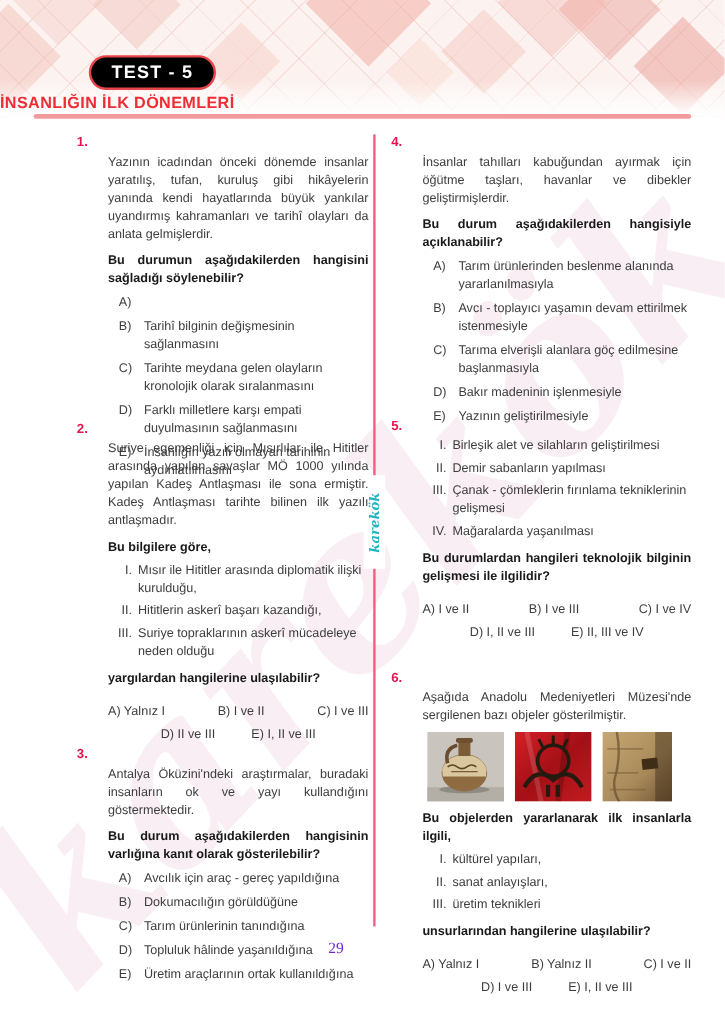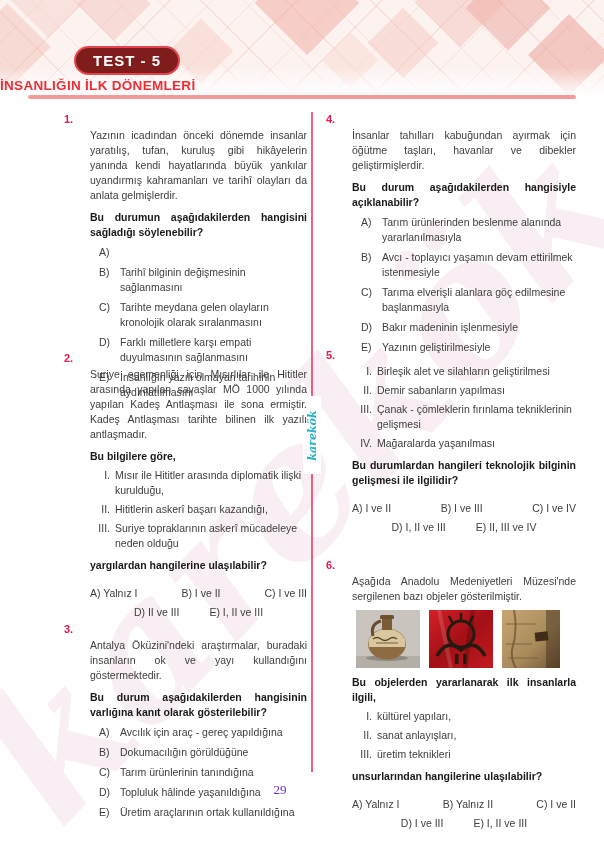--- a/index.html
+++ b/index.html
@@ -20,21 +20,21 @@
   .d5{left:-24px; top:16px; width:62px; height:62px; background:rgba(240,180,170,0.40);}
   .d6{left:178px; top:28px; width:46px; height:46px; background:rgba(248,208,198,0.55);}
   .d7{left:378px; top:18px; width:50px; height:50px; background:rgba(246,203,194,0.55);}
   .d8{left:428px; top:-30px; width:64px; height:64px; background:rgba(240,175,165,0.35);}
   .d9{left:330px; top:40px; width:40px; height:40px; background:rgba(250,220,212,0.6);}
   .d10{left:20px; top:-30px; width:56px; height:56px; background:rgba(246,200,192,0.4);}
   .pattern::after{content:""; position:absolute; left:0; bottom:0; width:100%; height:30px;
     background:linear-gradient(to bottom, rgba(255,255,255,0), #fff);}
 
   
-  .test-badge{position:absolute; left:74px; top:46px; background:#7f1d1d; border:2px solid #e6454b;
+  .test-badge{position:absolute; left:74px; top:46px; background:#000000; border:2px solid #e6454b;
     border-radius:16px; color:#fff; font-size:15px; font-weight:bold; letter-spacing:1px;
     padding:4px 17px; z-index:5;}
   .page-title{position:absolute; left:0; top:78px; width:604px; text-align:left;
     color:#ee2d35; font-size:13.5px; font-weight:bold; letter-spacing:0.3px; z-index:5;}
   .header-rule{position:absolute; left:28px; top:95px; width:548px; height:3.5px;
     background:#f29b9d; border-radius:2px; z-index:5;}
 
   
   .dwm{position:absolute; left:-190px; top:370px; width:980px; text-align:center;
     transform:rotate(-47deg); font-family:"DejaVu Serif", serif; font-style:italic; font-weight:bold;

